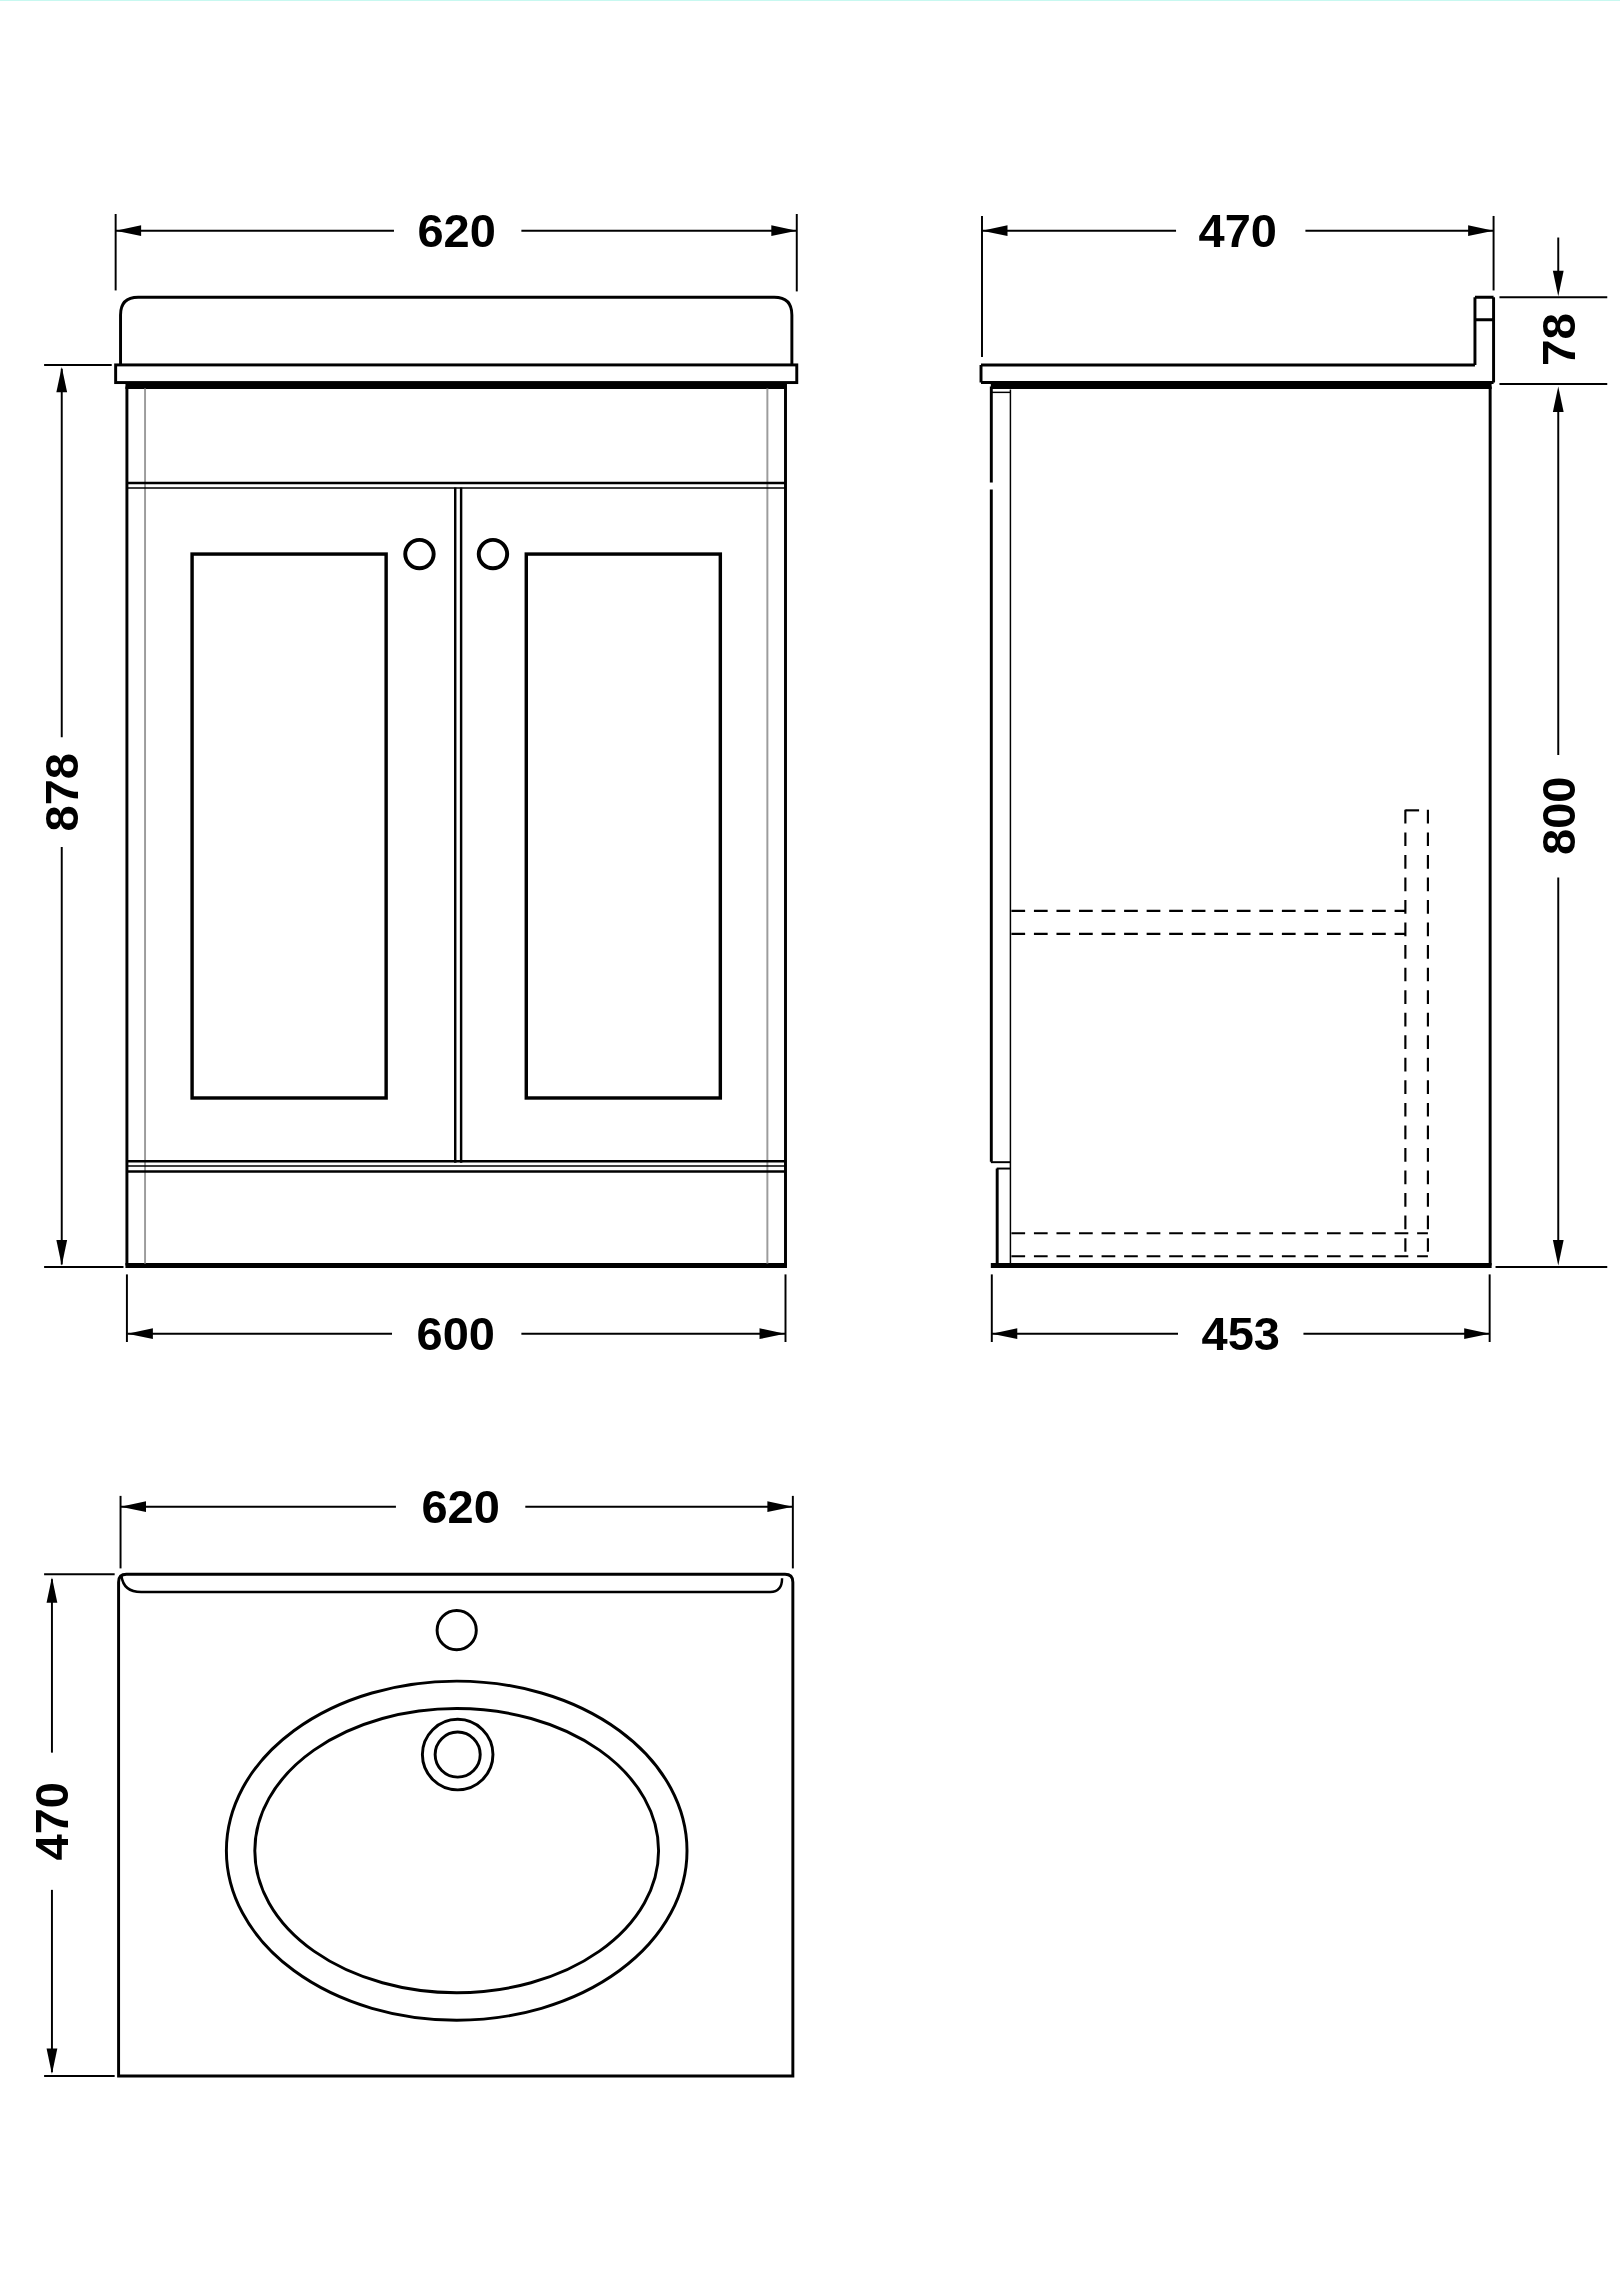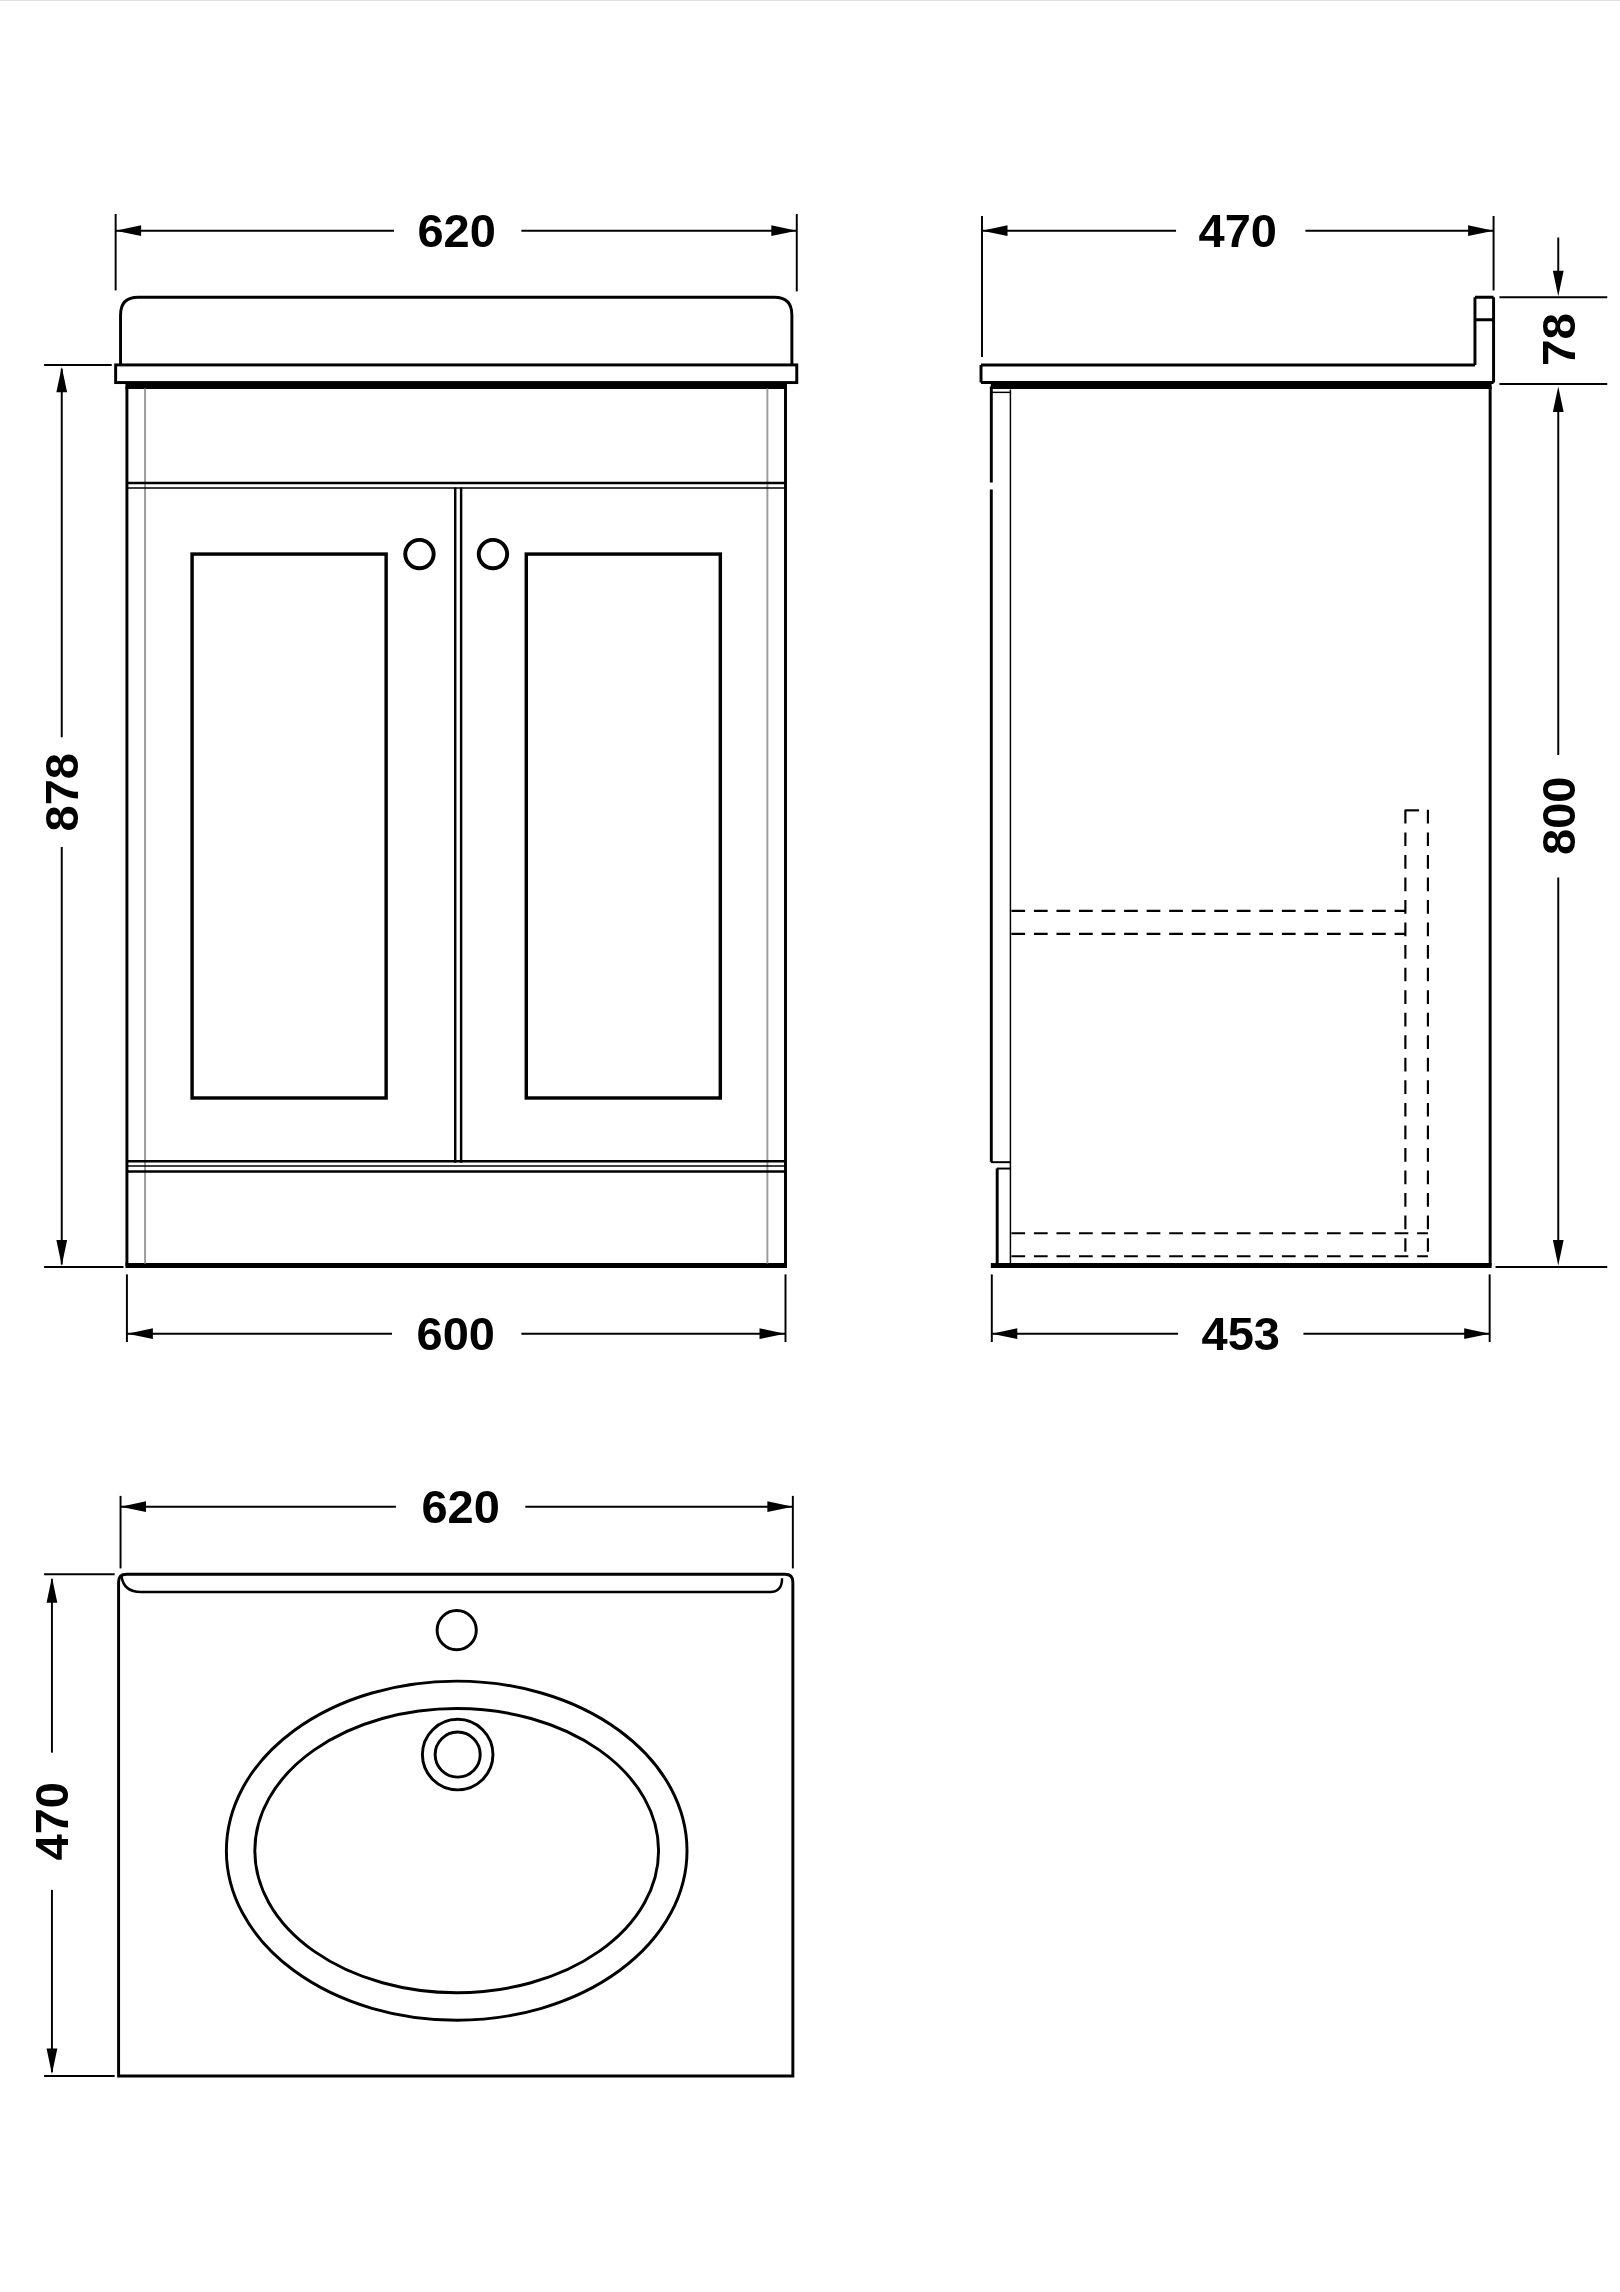--- a/index.html
+++ b/index.html
@@ -1,16 +1,16 @@
 <!DOCTYPE html>
 <html><head>
 <meta charset="utf-8">
 <style>
   html,body{margin:0;padding:0;background:#ffffff;}
-  .stage{position:relative;width:1620px;height:2293px;background:#a3a3a3;}
+  .stage{position:relative;width:1620px;height:2293px;background:#5eead4;}
   svg{display:block;}
   .ln{stroke:#000000;fill:none;}
   .w15{stroke-width:1.5;}
   .w2{stroke-width:2;}
   .w25{stroke-width:2.5;}
   .w3{stroke-width:3;}
   .w35{stroke-width:3.5;}
   .w4{stroke-width:4;}
   .w5{stroke-width:5;}
   .gray{stroke:#9c9c9c;fill:none;stroke-width:2;}

